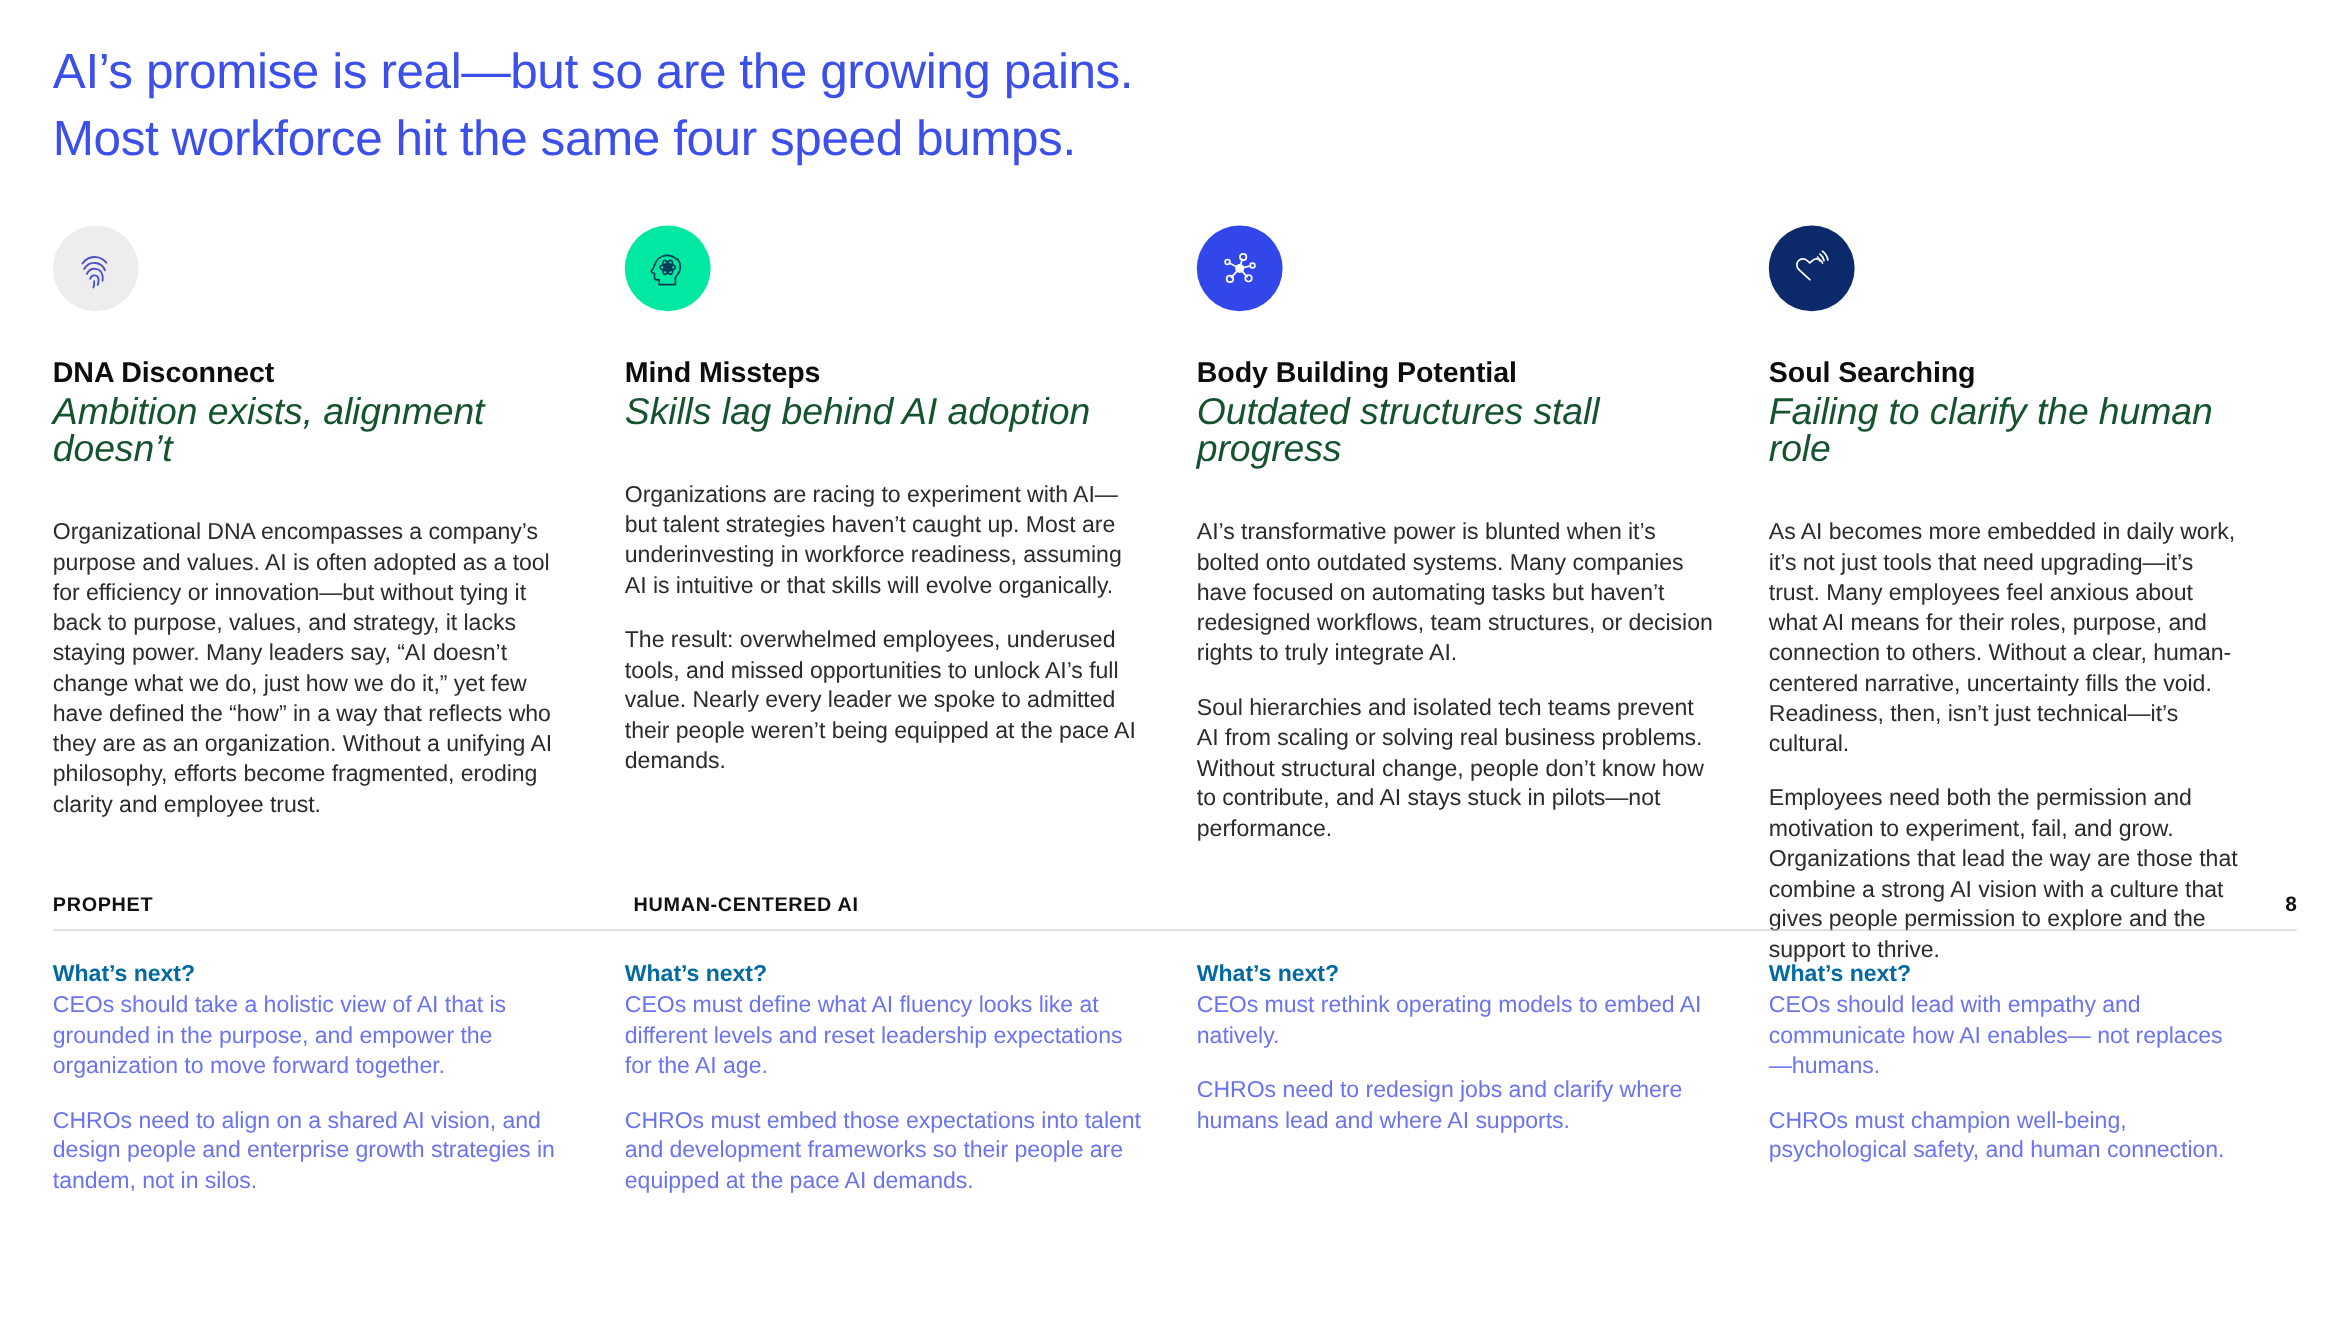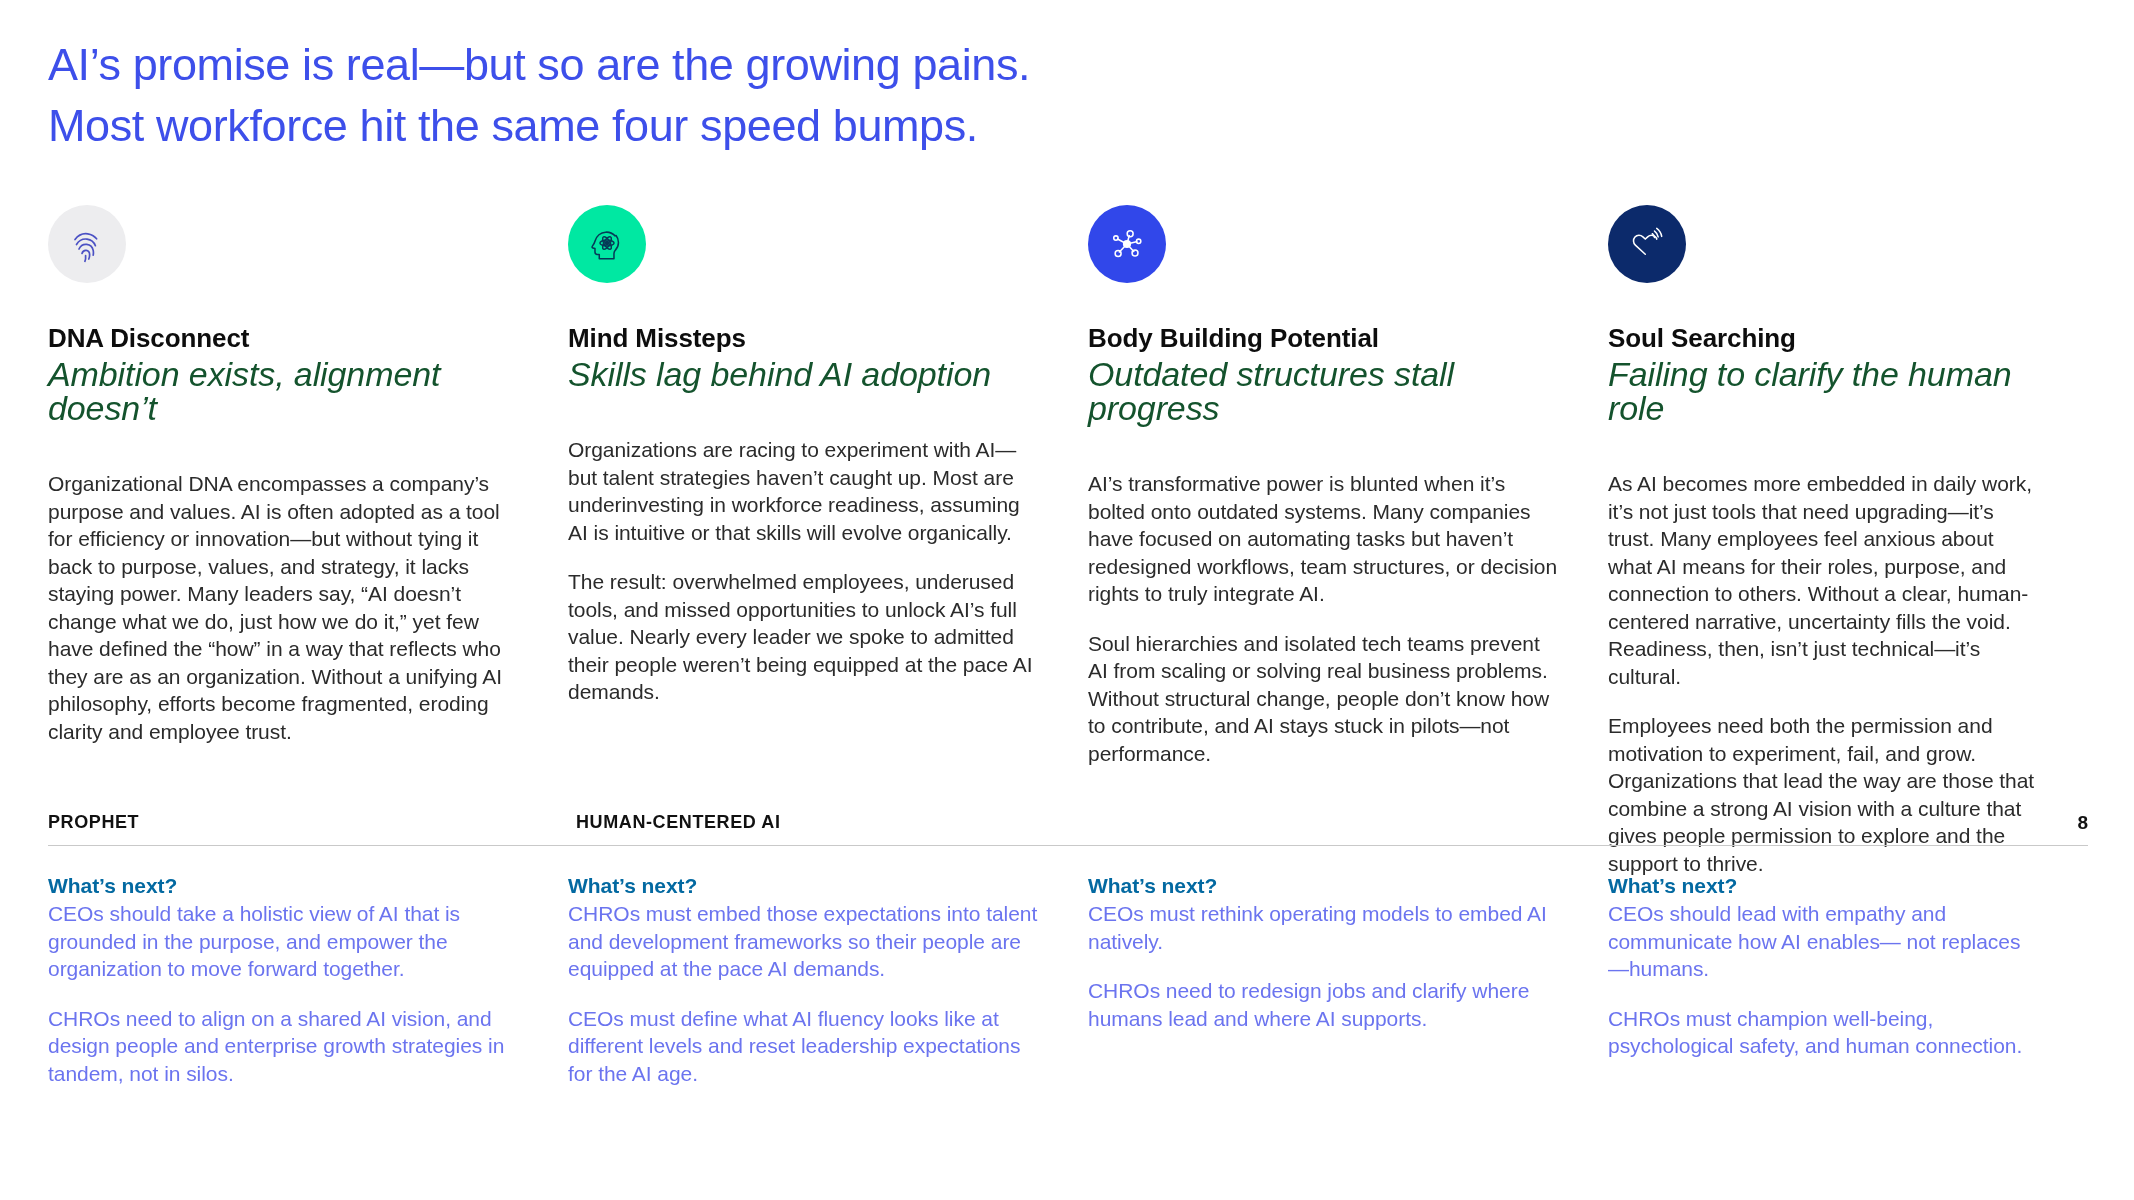--- a/index.html
+++ b/index.html
@@ -254,22 +254,22 @@
   <div class="divider"></div>
 
   <div class="next-row">
     <div class="next-col">
       <div class="next-head">What’s next?</div>
       <p>CEOs should take a holistic view of AI that is grounded in the purpose, and empower the organization to move forward together.</p>
       <p>CHROs need to align on a shared AI vision, and design people and enterprise growth strategies in tandem, not in silos.</p>
     </div>
     <div class="next-col">
       <div class="next-head">What’s next?</div>
+      <p>CEOs must define what AI fluency looks like at different levels and reset leadership expectations for the AI age.</p>
       <p>CHROs must embed those expectations into talent and development frameworks so their people are equipped at the pace AI demands.</p>
-      <p>CEOs must define what AI fluency looks like at different levels and reset leadership expectations for the AI age.</p>
     </div>
     <div class="next-col">
       <div class="next-head">What’s next?</div>
       <p>CEOs must rethink operating models to embed AI natively.</p>
       <p>CHROs need to redesign jobs and clarify where humans lead and where AI supports.</p>
     </div>
     <div class="next-col">
       <div class="next-head">What’s next?</div>
       <p>CEOs should lead with empathy and communicate how AI enables— not replaces—humans.</p>
       <p>CHROs must champion well-being, psychological safety, and human connection.</p>

